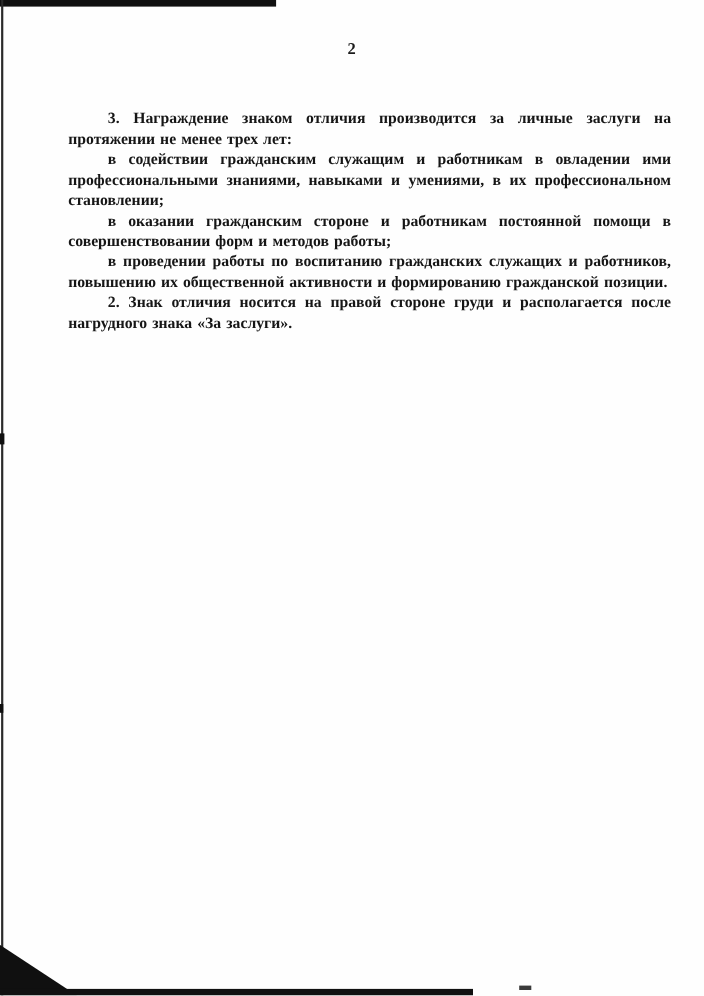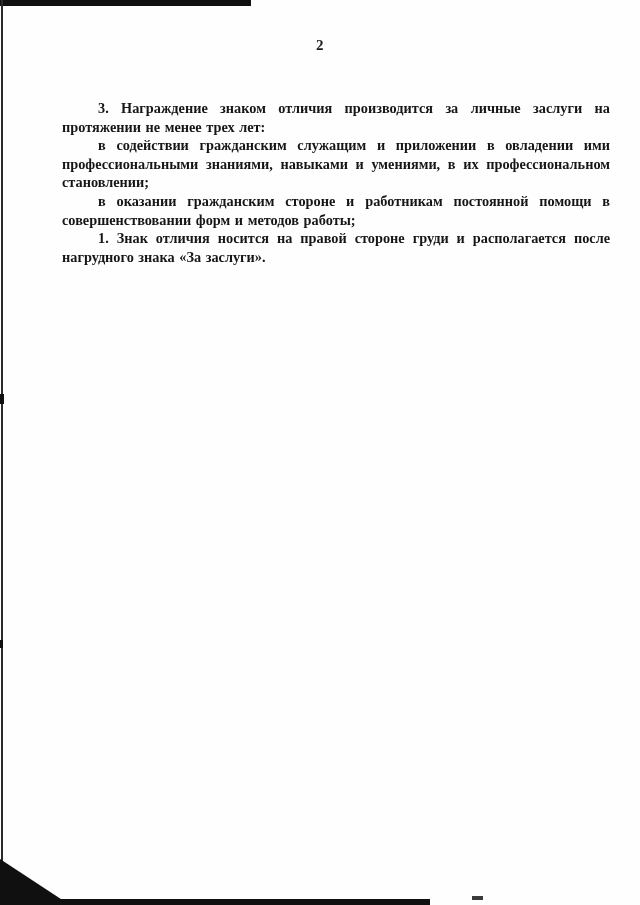--- a/index.html
+++ b/index.html
@@ -87,23 +87,24 @@
 </style>
 </head>
 <body>
 
 <div class="scan-page">
 
   <div class="page-number">2</div>
 
   <div class="text-block">
     <p>3. Награждение знаком отличия производится за личные заслуги на протяжении не менее трех лет:</p>
-    <p>в содействии гражданским служащим и приложении в овладении ими профессиональными знаниями, навыками и умениями, в их профессиональном становлении;</p>
+    <p>в содействии гражданским служащим и работникам в овладении ими профессиональными знаниями, навыками и умениями, в их профессиональном становлении;</p>
     <p>в оказании гражданским стороне и работникам постоянной помощи в совершенствовании форм и методов работы;</p>
-    <p>1. Знак отличия носится на правой стороне груди и располагается после нагрудного знака «За заслуги».</p>
+    <p>в проведении работы по воспитанию гражданских служащих и работников, повышению их общественной активности и формированию гражданской позиции.</p>
+    <p>2. Знак отличия носится на правой стороне груди и располагается после нагрудного знака «За заслуги».</p>
   </div>
 
   <div class="artifact artifact-top-bar"></div>
   <div class="artifact artifact-left-line"></div>
   <div class="artifact artifact-left-tick-1"></div>
   <div class="artifact artifact-left-tick-2"></div>
   <div class="artifact artifact-corner-wedge"></div>
   <div class="artifact artifact-bottom-bar"></div>
   <div class="artifact artifact-bottom-blob"></div>
 

